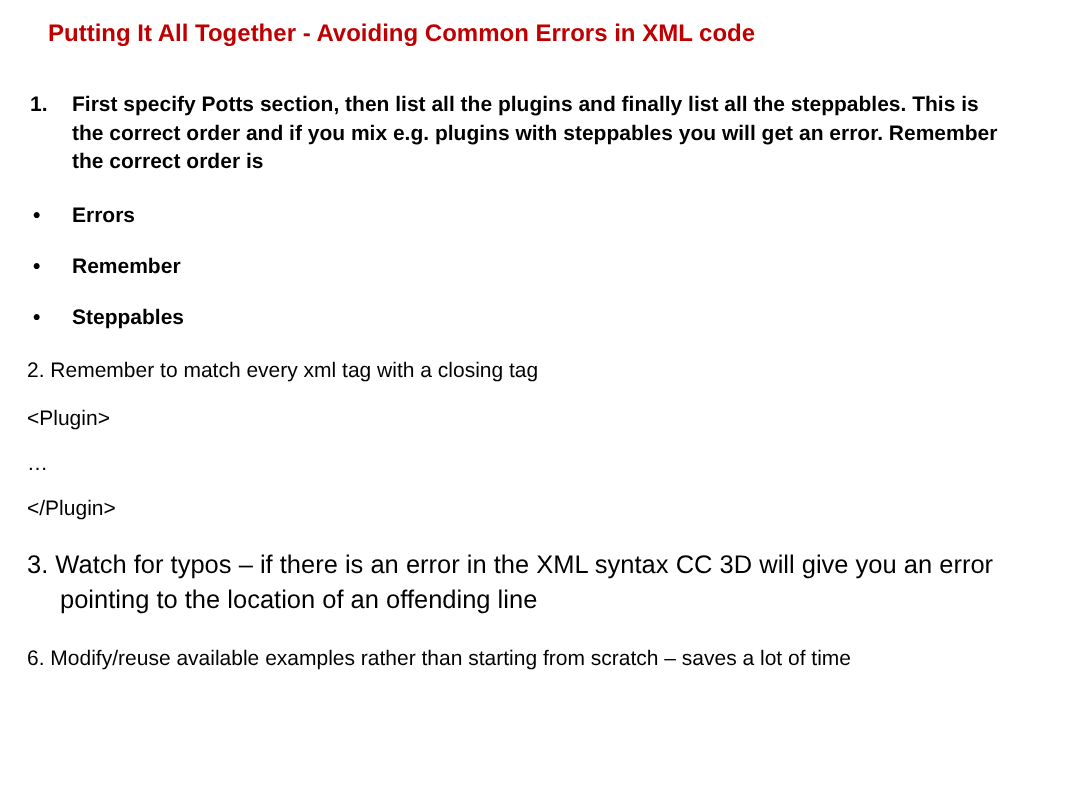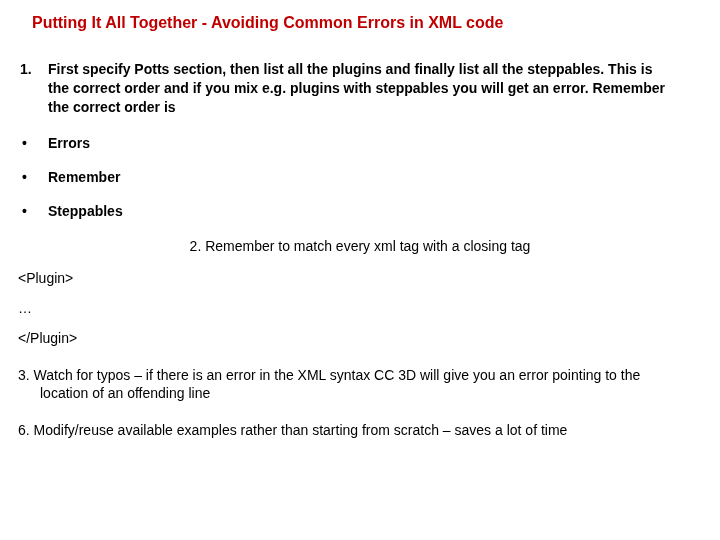--- a/index.html
+++ b/index.html
@@ -42,27 +42,27 @@
     .bullet-row .dot {
       width: 30px;
       flex-shrink: 0;
       padding-left: 4px;
     }
     .item-2, .item-4 {
       font-size: 14px;
       margin-bottom: 16px;
       line-height: 1.35;
     }
-    .item-2 { margin-bottom: 14px; text-align: center; }
+    .item-2 { margin-bottom: 14px; }
     .code-line {
       font-size: 14px;
       margin-bottom: 14px;
     }
     .item-3 {
-      font-size: 14px;
+      font-size: 17px;
       margin-top: 20px;
       margin-bottom: 18px;
       line-height: 1.35;
       padding-left: 0;
     }
     .item-3 .body, .item-4 .body {
       display: block;
       padding-left: 22px;
       text-indent: -22px;
       padding-right: 20px;

